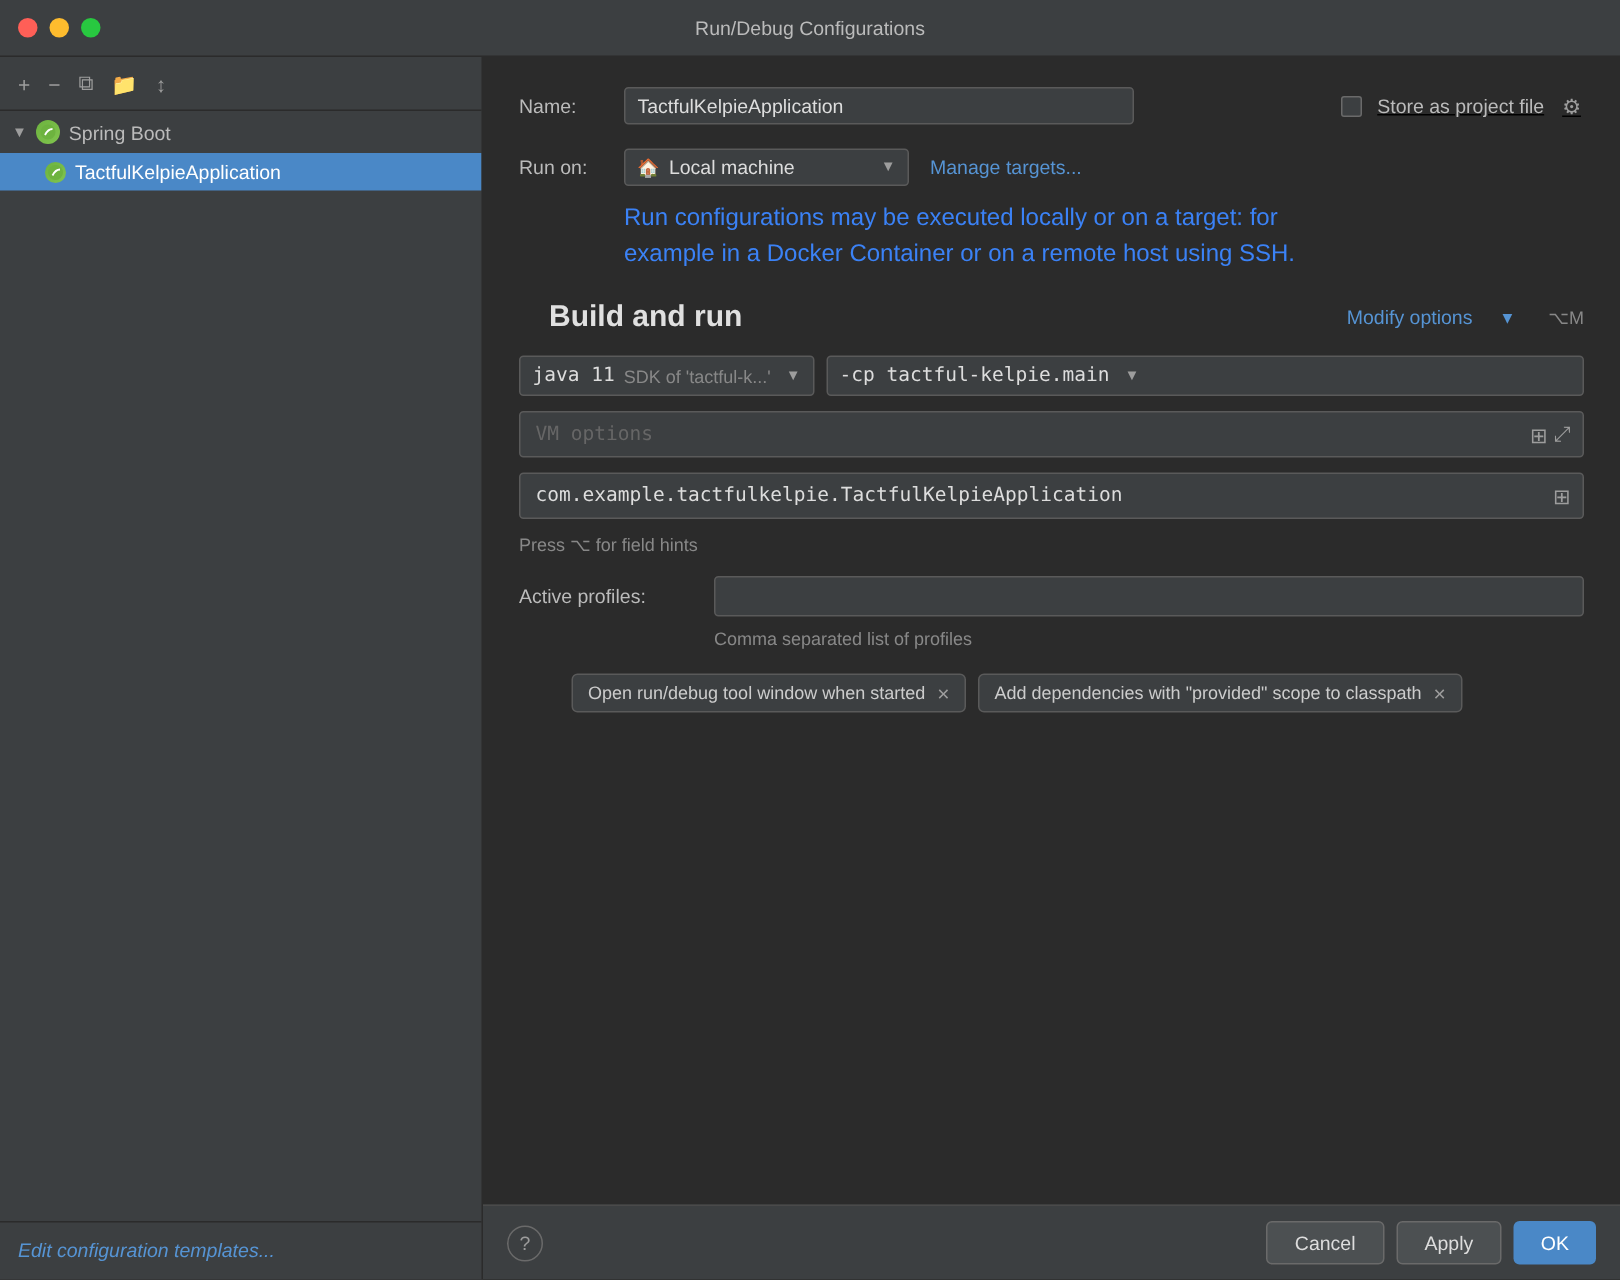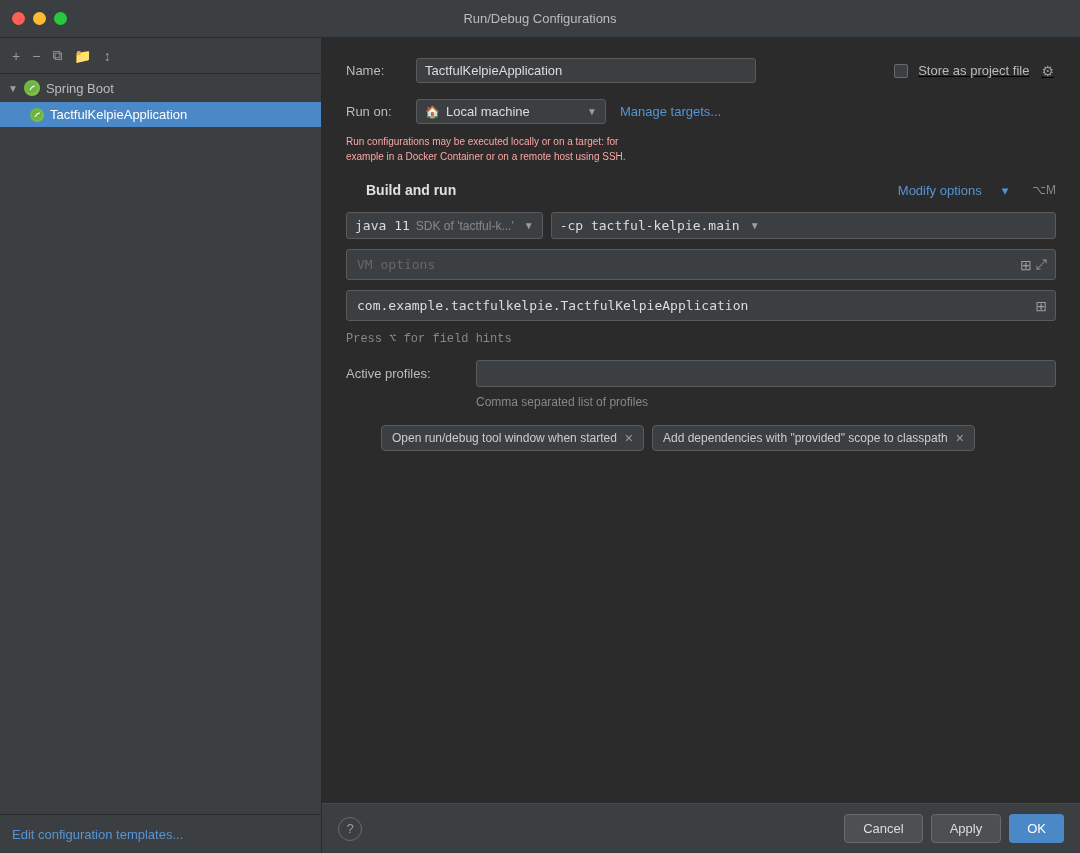--- a/index.html
+++ b/index.html
@@ -110,20 +110,21 @@
       color: #bbb;
       font-size: 13px;
     }
     .sidebar-item.active {
       background: #4A88C7;
       color: white;
     }
     .sidebar-footer {
       padding: 10px 12px;
       border-top: 1px solid #2b2b2b;
+      font-style: italic;
     }
     .sidebar-footer a {
       color: #5694d4;
       font-size: 13px;
       text-decoration: none;
       cursor: pointer;
     }
     
     .right-panel {
       flex: 1;
@@ -205,35 +206,36 @@
       font-size: 10px;
     }
     .manage-targets-link {
       color: #5694d4;
       font-size: 13px;
       margin-left: 14px;
       cursor: pointer;
       text-decoration: none;
     }
     .run-on-hint {
-      color: #fca5a5;
-      font-size: 10px;
+      color: #3b82f6;
+      font-size: 16px;
+      margin-left: 70px;
       margin-bottom: 18px;
       line-height: 1.5;
     }
     
     .section-header {
       display: flex;
       align-items: center;
       justify-content: space-between;
       margin-bottom: 14px;
     }
     .section-title {
       color: #e0e0e0;
-      font-size: 14px;
+      font-size: 20px;
       font-weight: 600;
       padding-left: 20px;
     }
     .modify-options-btn {
       background: none;
       border: none;
       color: #5694d4;
       font-size: 13px;
       cursor: pointer;
       display: flex;
@@ -310,21 +312,20 @@
       padding: 4px 8px;
       font-size: 14px;
       display: flex;
       align-items: center;
       gap: 4px;
     }
     .field-hint {
       color: #888;
       font-size: 12px;
       margin-bottom: 14px;
-      font-family: Liberation Mono, monospace;
     }
     
     .profiles-row {
       display: flex;
       align-items: center;
       margin-bottom: 8px;
     }
     .profiles-label {
       color: #bbb;
       font-size: 13px;

